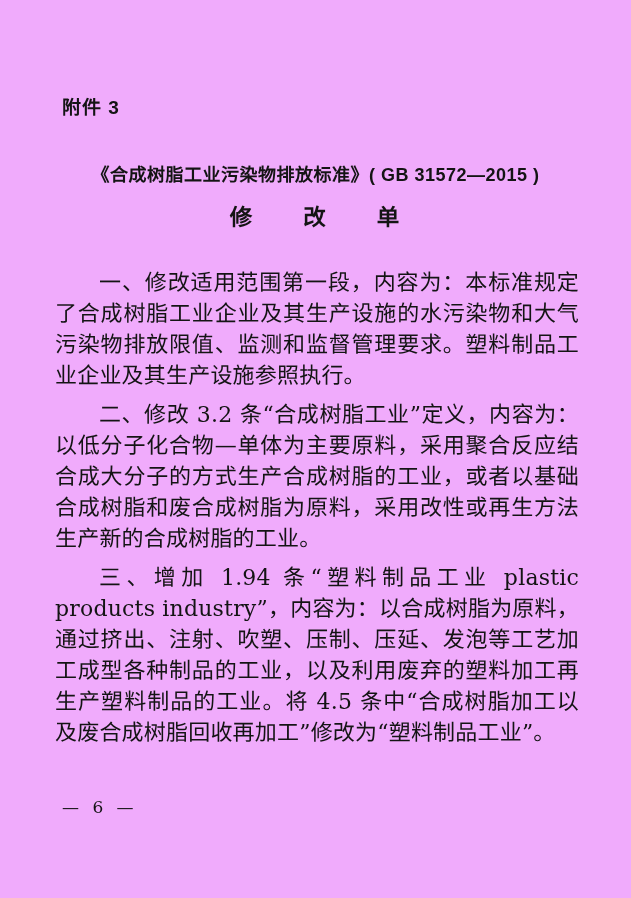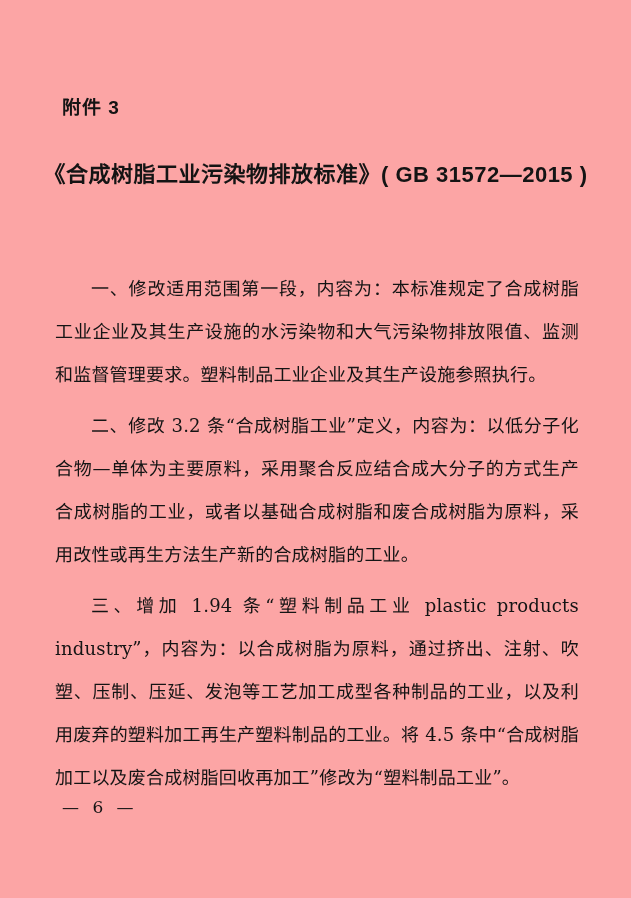--- a/index.html
+++ b/index.html
@@ -6,21 +6,21 @@
   html, body { background: #e9e9e9; }
   body {
     font-family: "DejaVu Serif", "Liberation Serif", serif;
     color: #141414;
   }
   .page {
     position: relative;
     width: 631px;
     height: 898px;
     margin: 0 auto;
-    background: #fca5a5;
+    background: #f0abfc;
     overflow: hidden;
   }
   .attachment-label {
     position: absolute;
     top: 92px;
     left: 62px;
     font-family: "Liberation Sans", "DejaVu Sans", sans-serif;
     font-weight: 700;
     font-size: 19px;
     letter-spacing: 1px;
@@ -30,39 +30,39 @@
     position: absolute;
     top: 160px;
     left: 0;
     width: 100%;
     text-align: center;
     font-family: "Liberation Sans", "DejaVu Sans", sans-serif;
     font-weight: 700;
     color: #141414;
   }
   .title-line1 {
-    font-size: 22px;
+    font-size: 18px;
     letter-spacing: 0.5px;
     line-height: 30px;
   }
   .title-line2 {
     margin-top: 13px;
     font-size: 22.5px;
     letter-spacing: 2px;
     line-height: 30px;
   }
   .body-text {
     position: absolute;
     top: 267px;
     left: 55px;
     width: 524px;
   }
   .body-text p {
-    font-size: 18px;
-    line-height: 43px;
+    font-size: 22px;
+    line-height: 31px;
     text-align: justify;
     text-indent: 2em;
     letter-spacing: 0.2px;
     color: #141414;
   }
   .body-text p + p {
     margin-top: 8px;
   }
   .page-number {
     position: absolute;
@@ -75,20 +75,21 @@
 </style>
 </head>
 <body>
 
 <div class="page">
 
   <div class="attachment-label">附件 3</div>
 
   <div class="title-block">
     <div class="title-line1">《合成树脂工业污染物排放标准》( GB 31572—2015 )</div>
+    <div class="title-line2">修　　改　　单</div>
   </div>
 
   <div class="body-text">
     <p>一、修改适用范围第一段，内容为：本标准规定了合成树脂工业企业及其生产设施的水污染物和大气污染物排放限值、监测和监督管理要求。塑料制品工业企业及其生产设施参照执行。</p>
     <p>二、修改 3.2 条“合成树脂工业”定义，内容为：以低分子化合物—单体为主要原料，采用聚合反应结合成大分子的方式生产合成树脂的工业，或者以基础合成树脂和废合成树脂为原料，采用改性或再生方法生产新的合成树脂的工业。</p>
     <p>三、增加 1.94 条“塑料制品工业 plastic products industry”，内容为：以合成树脂为原料，通过挤出、注射、吹塑、压制、压延、发泡等工艺加工成型各种制品的工业，以及利用废弃的塑料加工再生产塑料制品的工业。将 4.5 条中“合成树脂加工以及废合成树脂回收再加工”修改为“塑料制品工业”。</p>
   </div>
 
   <div class="page-number">— 6 —</div>
 

